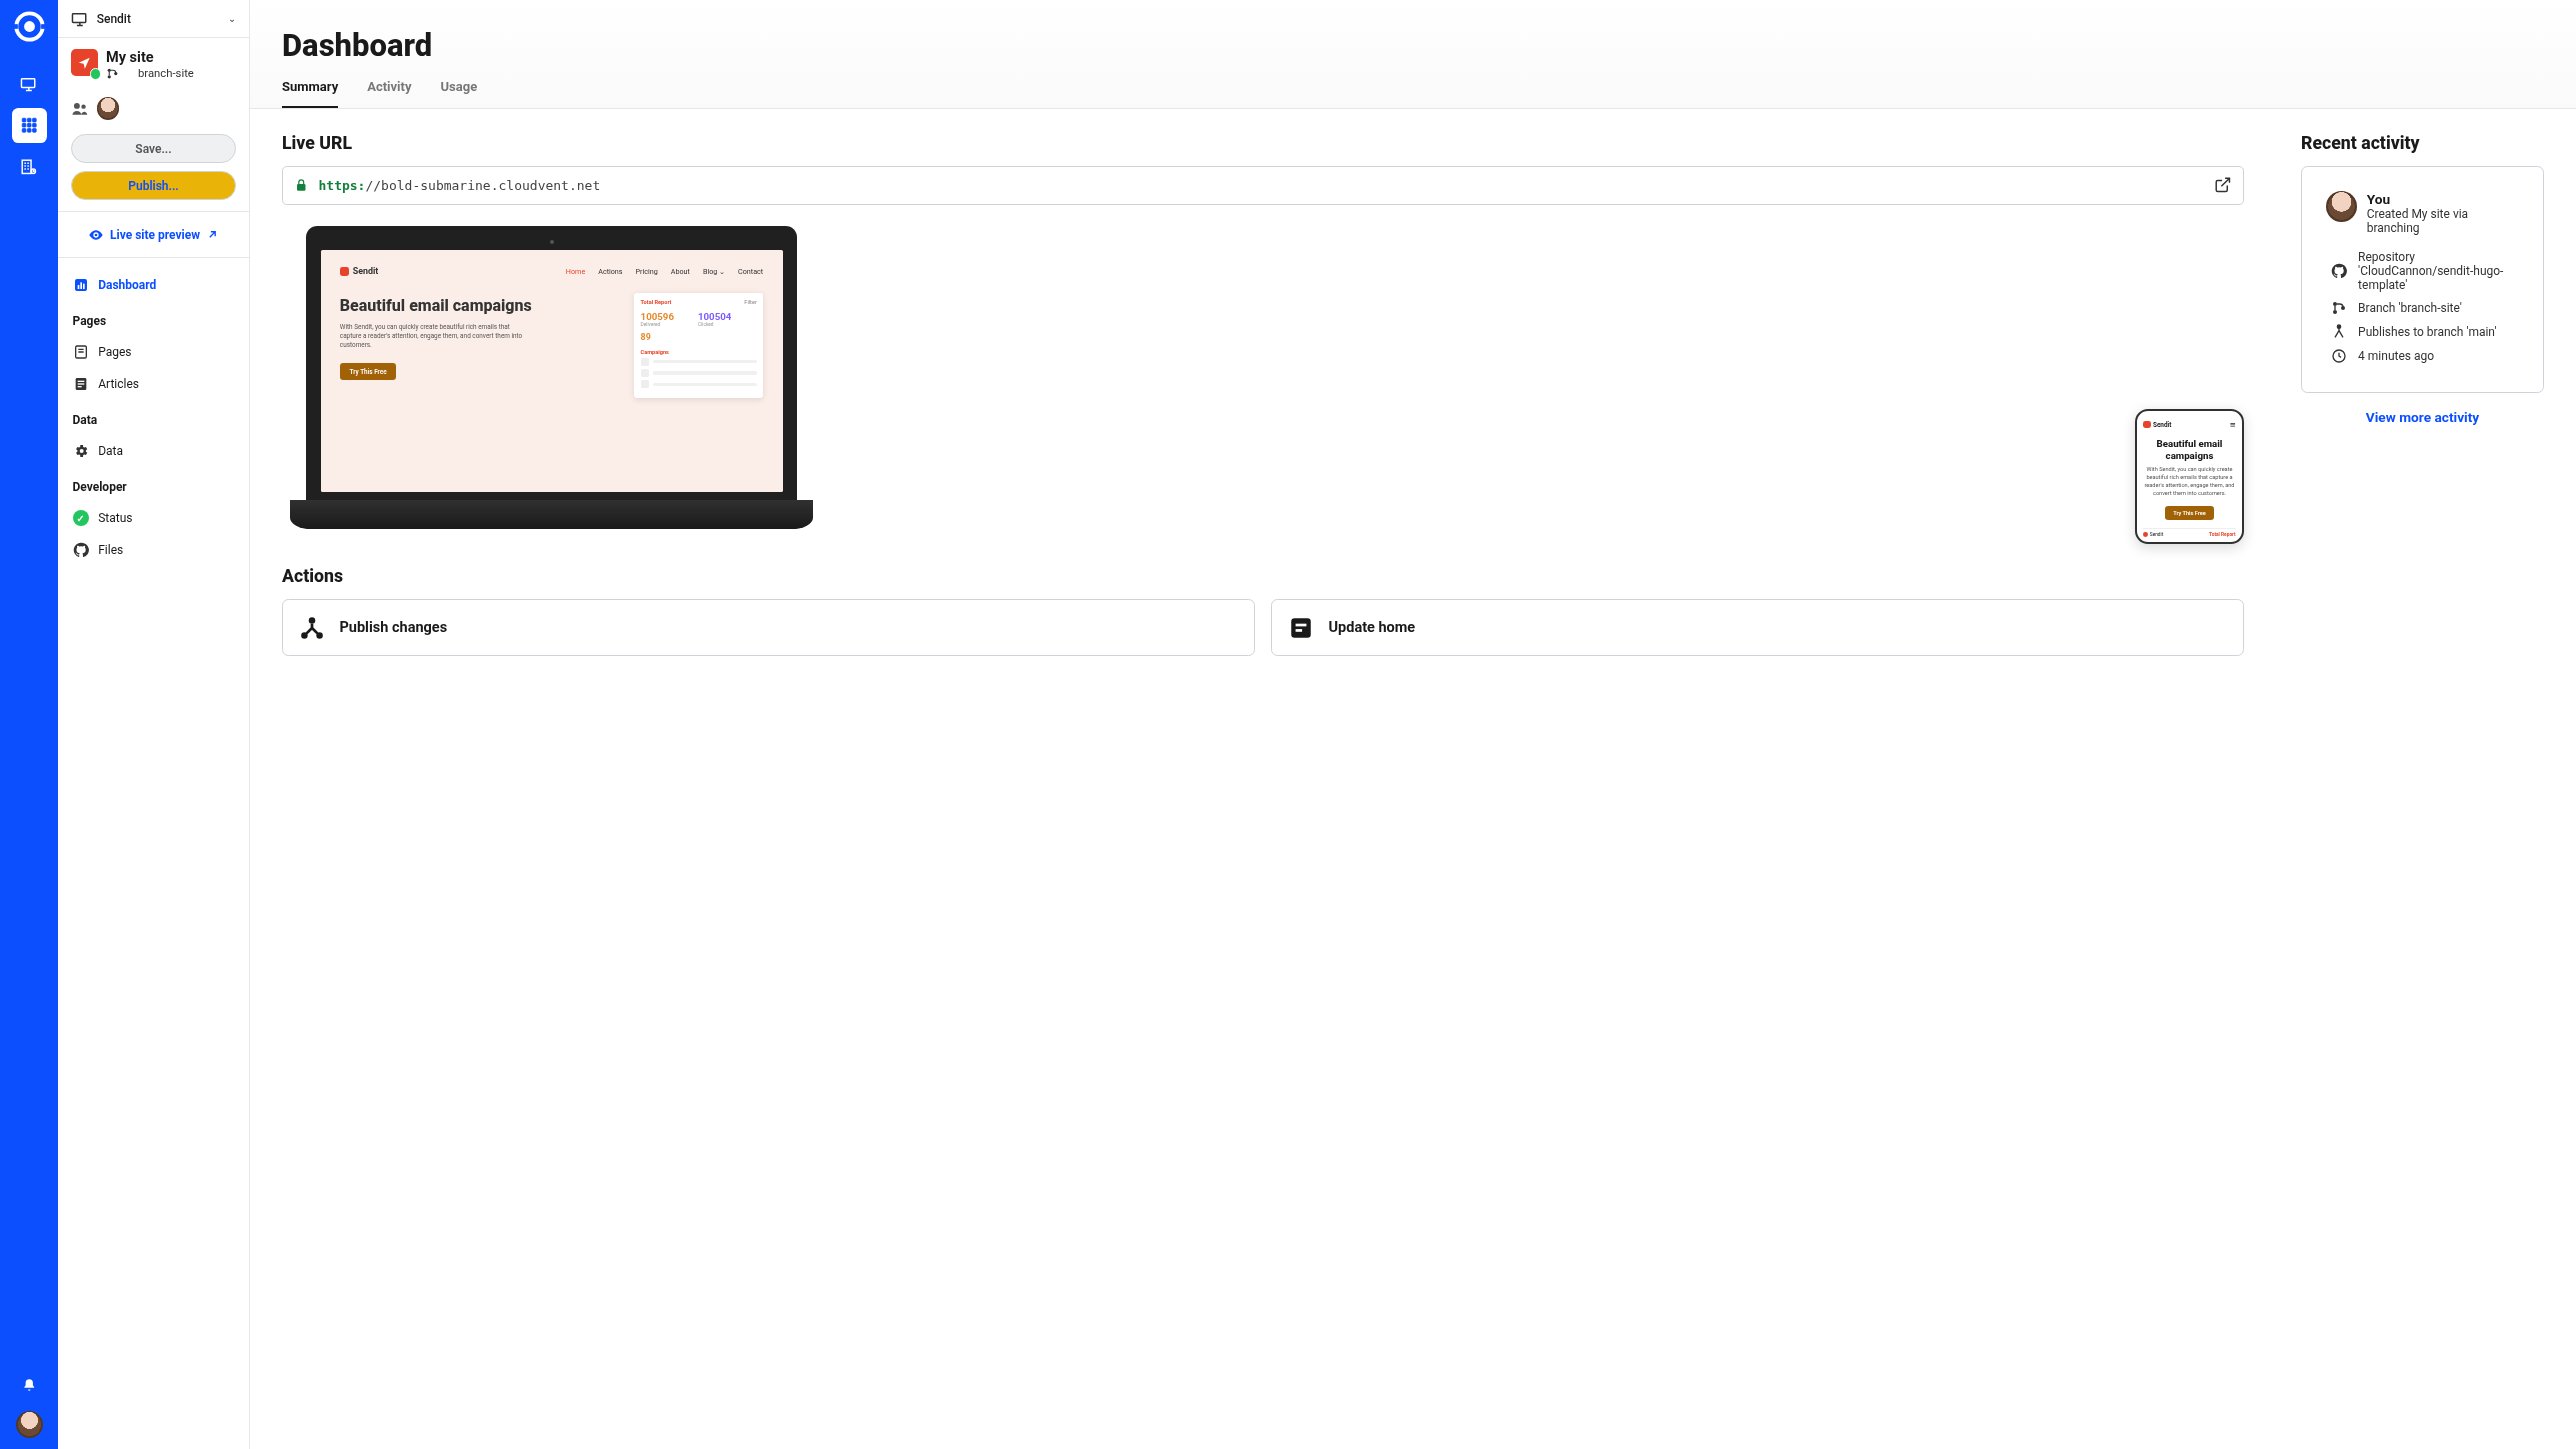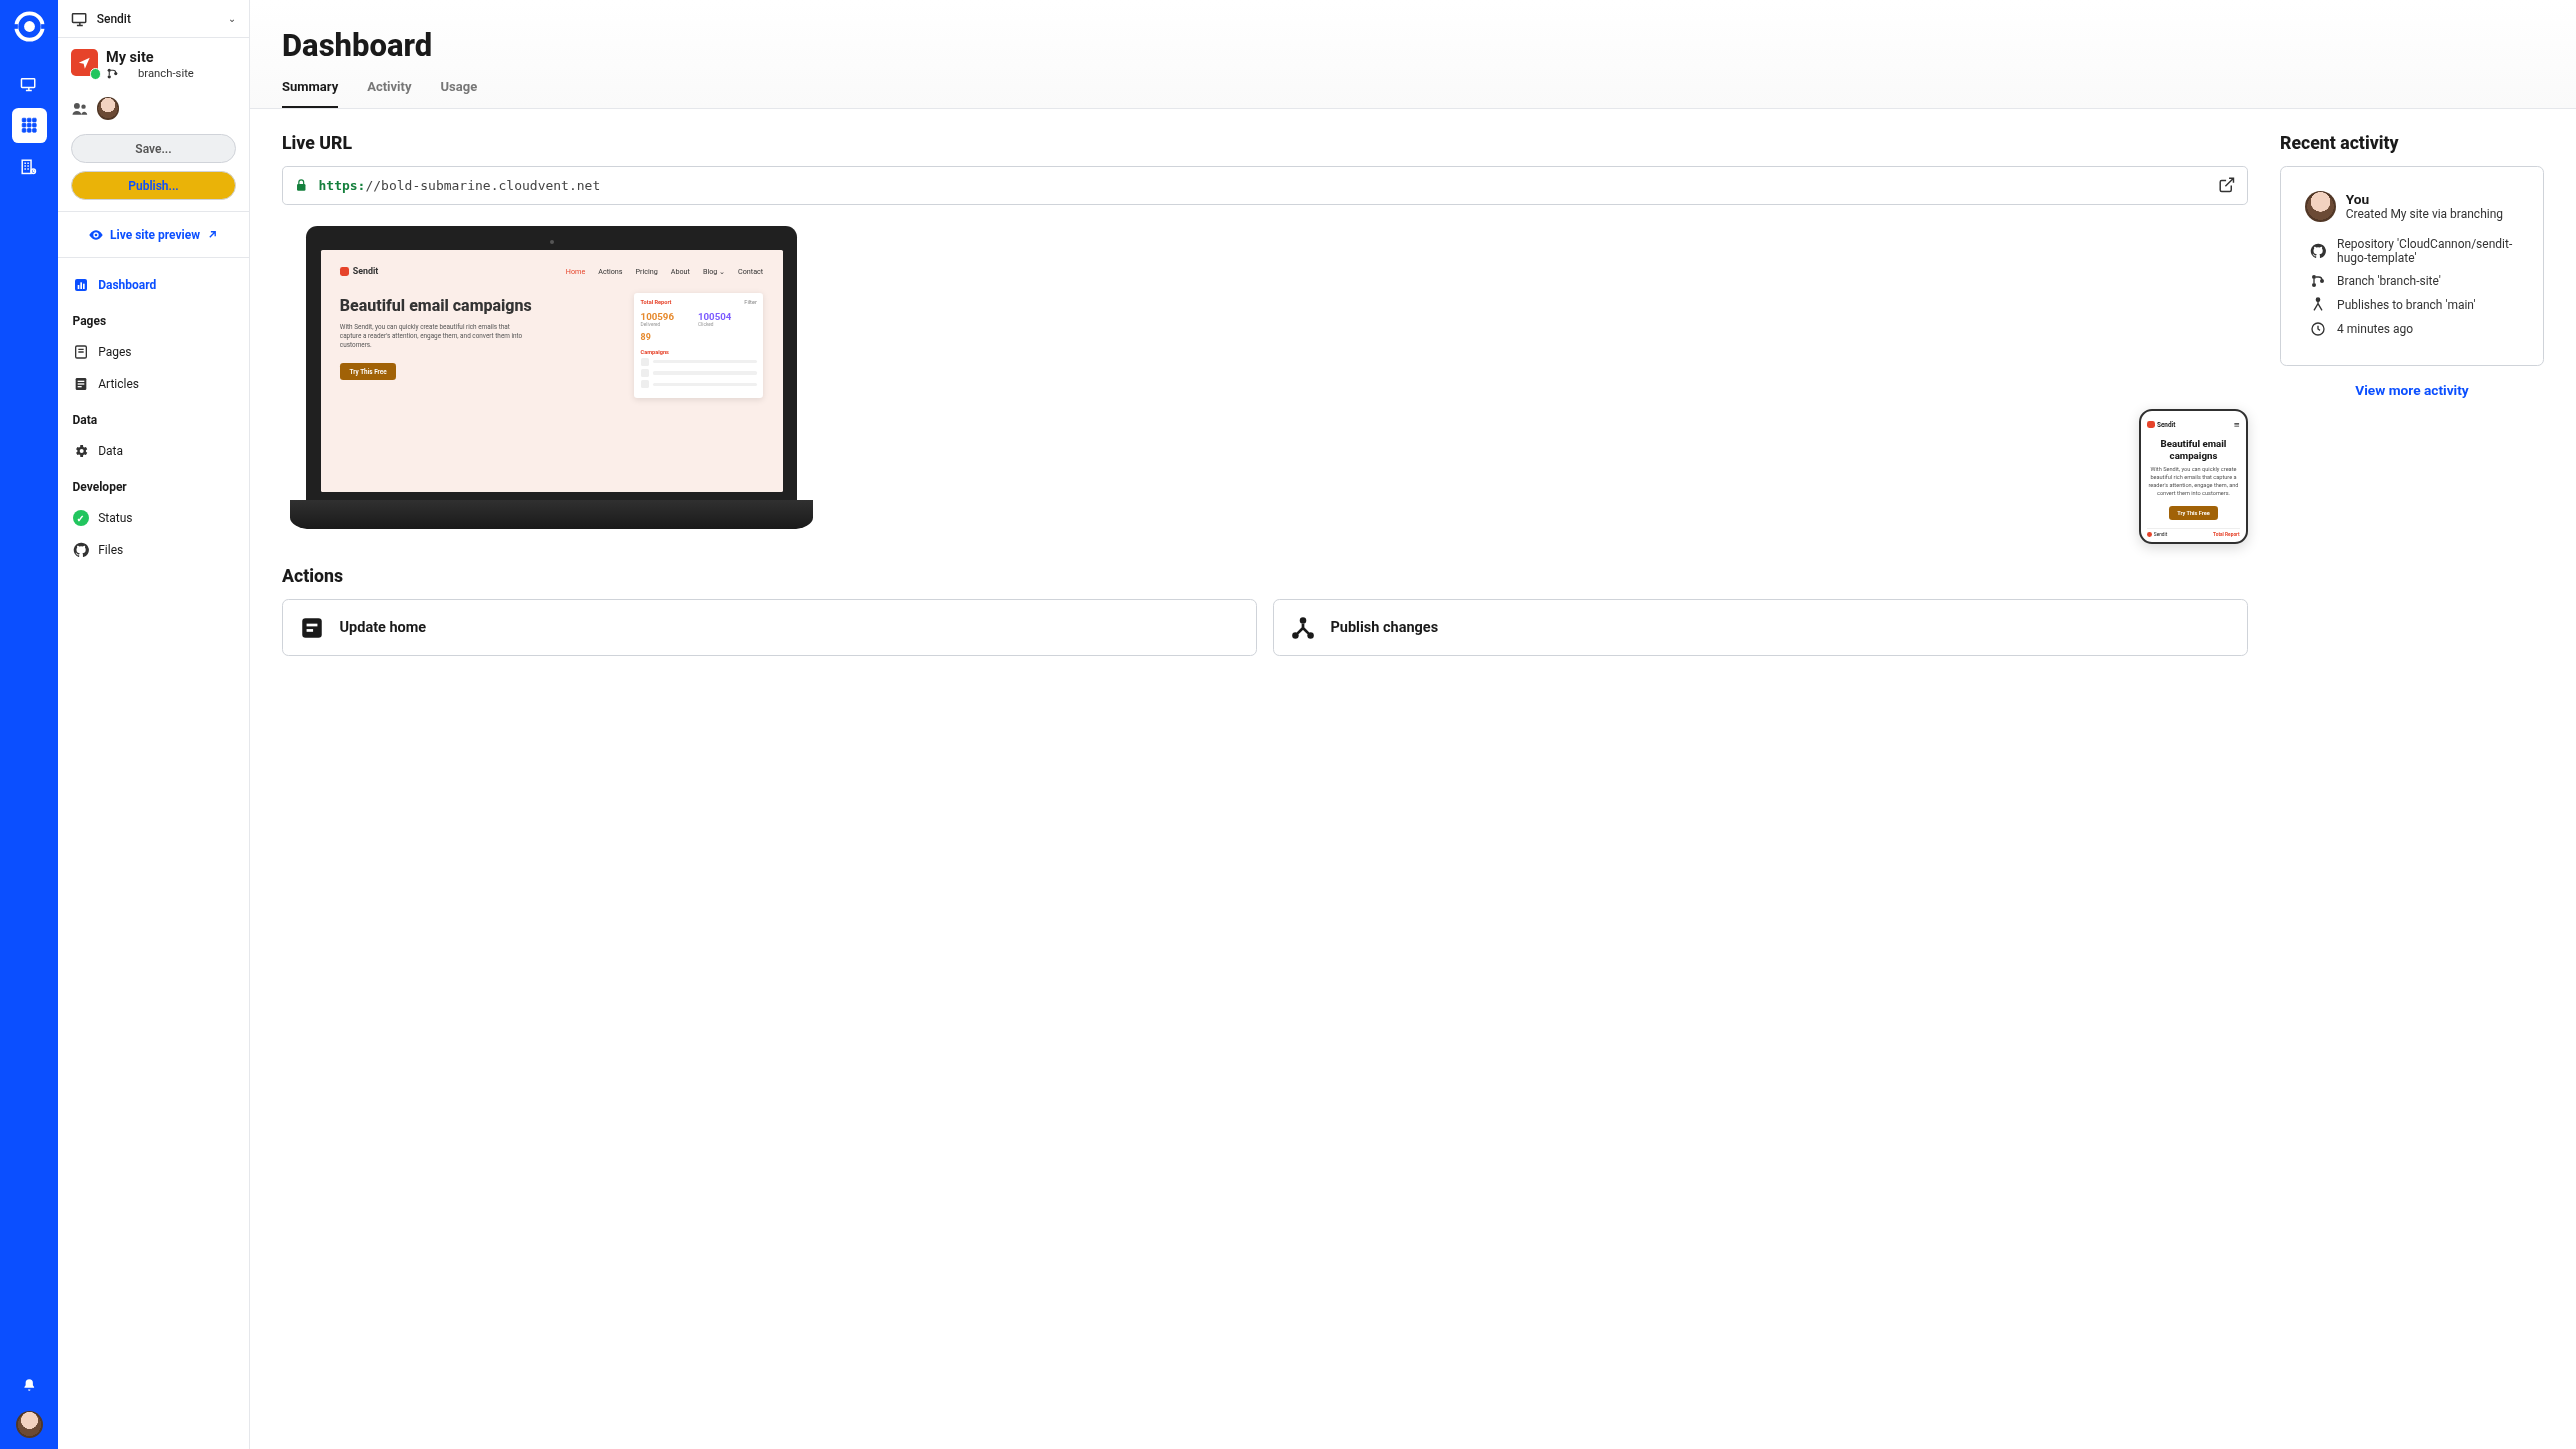--- a/index.html
+++ b/index.html
@@ -53,21 +53,21 @@
 
 .main { flex:1; overflow:auto; background:#fff; }
 .page-head { padding: 27px 32px 0 32px; border-bottom:0.8px solid #e5e7eb; background:linear-gradient(#fff, #fafafa); }
 .page-title { font-size: 31px; font-weight:800; margin-bottom:14.5px; }
 .tabs { display:flex; gap:29px; }
 .tab { font-size:13px; font-weight:700; color:#777; padding-bottom:12px; cursor:pointer; border-bottom:2.4px solid transparent; }
 .tab.active { color:#1a1a1a; border-bottom-color:#1a1a1a; }
 
 .content { display:flex; padding: 24px 32px; gap: 32px; align-items:flex-start; }
 .left-col { flex:1; min-width:0; }
-.right-col { width: 264px; flex-shrink:0; }
+.right-col { width: 243px; flex-shrink:0;margin-left:25px; }
 
 .section-h { font-size:17.7px; font-weight:800; margin-bottom:13px; }
 
 .url-box { display:flex; align-items:center; border:0.8px solid #cfd3d9; border-radius:4.8px; padding:9.7px 11.3px; gap:9.7px; margin-bottom:21px; }
 .url-text { flex:1; font-family: ui-monospace, Menlo, monospace; font-size:13px; white-space:nowrap; overflow:hidden; }
 .url-scheme { color:#15803d; font-weight:600; }
 .url-rest { color:#444; }
 .open-icon { width:17.7px; cursor:pointer; }
 .lock-icon { width:14.5px; color:#15803d; }
 
@@ -391,34 +391,34 @@
                   <span class="tr">Total Report</span>
                 </div>
             </div>
           </div>
         </div>
 
         <div class="section-h">Actions</div>
         <div class="actions-row">
           <div class="action-card">
             <svg viewBox="0 0 24 24" fill="#1a1a1a">
-                <rect x="3" y="3" width="18" height="18" rx="3"></rect>
-                <rect x="7" y="8" width="10" height="2.5" fill="#fff"></rect>
-                <rect x="7" y="13" width="6" height="2.5" fill="#fff"></rect>
-              </svg>
-            <div class="action-card-title">Update home</div>
-          </div>
-          <div class="action-card">
-            <svg viewBox="0 0 24 24" fill="#1a1a1a">
                 <circle cx="12" cy="5" r="3"></circle>
                 <circle cx="5" cy="19" r="3"></circle>
                 <circle cx="19" cy="19" r="3"></circle>
                 <path d="M12 8v4M12 12l-5 5M12 12l5 5" stroke="#1a1a1a" stroke-width="2.5" fill="none"></path>
               </svg>
             <div class="action-card-title">Publish changes</div>
+          </div>
+          <div class="action-card">
+            <svg viewBox="0 0 24 24" fill="#1a1a1a">
+                <rect x="3" y="3" width="18" height="18" rx="3"></rect>
+                <rect x="7" y="8" width="10" height="2.5" fill="#fff"></rect>
+                <rect x="7" y="13" width="6" height="2.5" fill="#fff"></rect>
+              </svg>
+            <div class="action-card-title">Update home</div>
           </div>
         </div>
       </div>
 
       <div class="right-col">
         <div class="section-h">Recent activity</div>
         <div class="activity-card">
           <div class="act-top">
             <div class="act-avatar">
                 <div class="face"></div>

